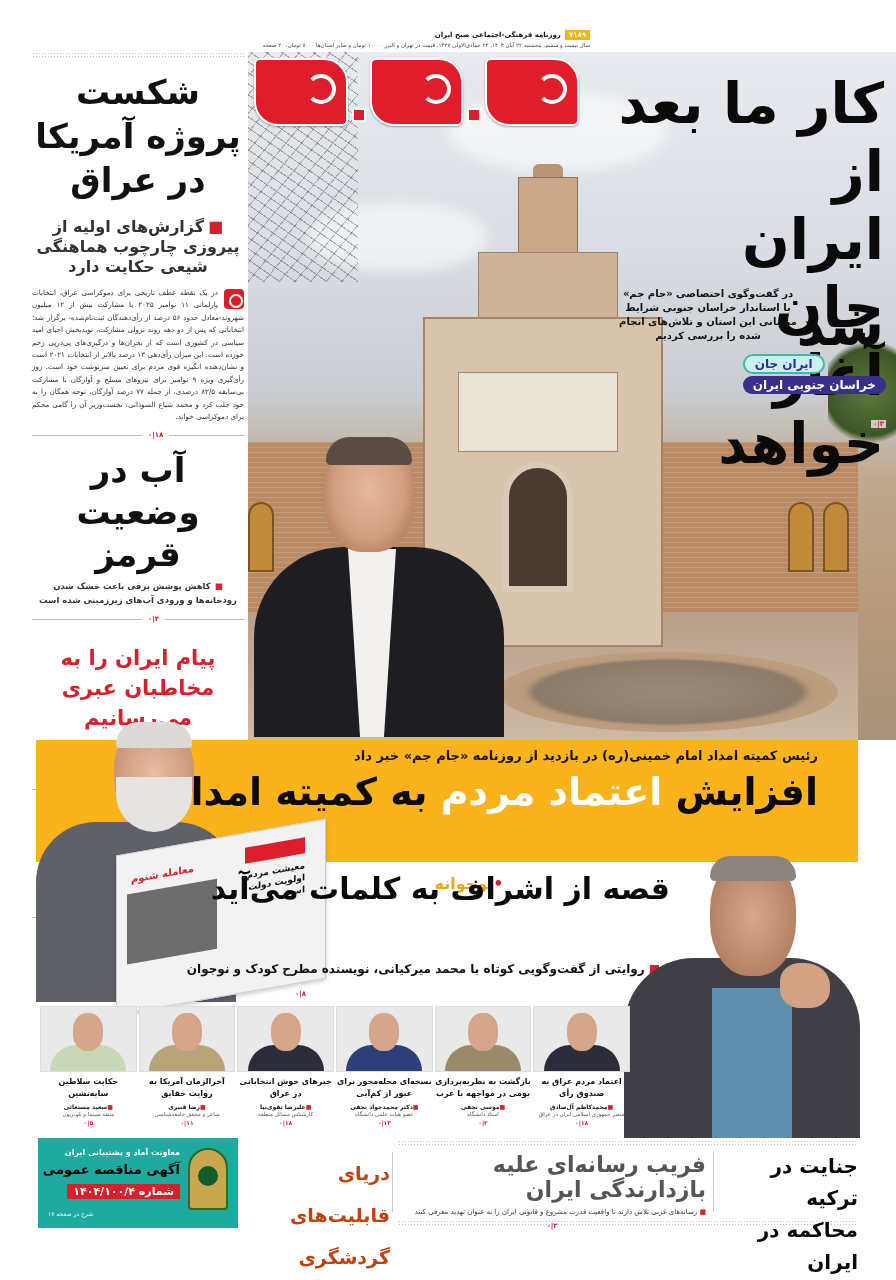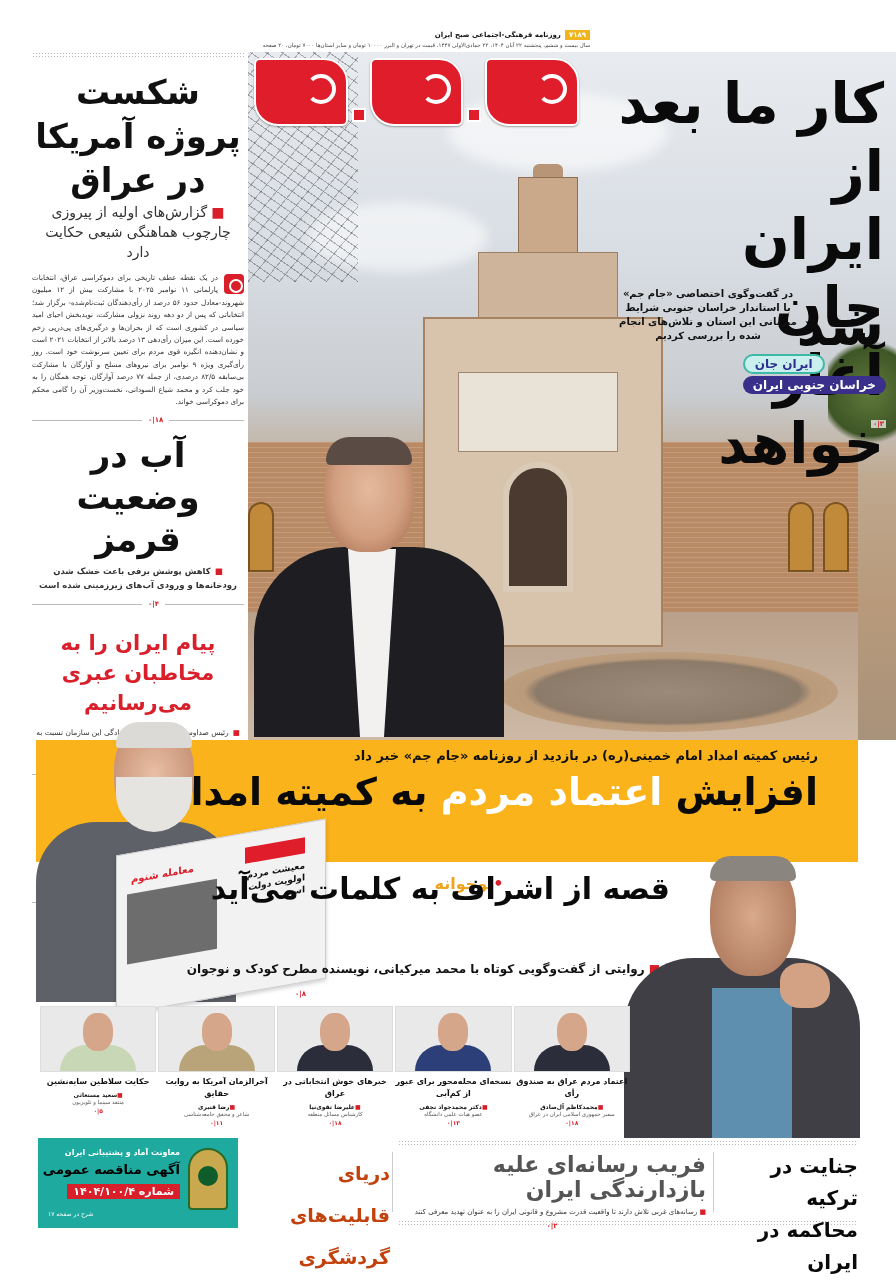--- a/index.html
+++ b/index.html
@@ -10,21 +10,21 @@
   .masthead-info { position: absolute; top: 30px; left: 250px; width: 340px; height: 22px; text-align: right; }
   .issue-line { display: flex; align-items: center; justify-content: flex-end; gap: 4px; direction: ltr; height: 10px; }
   .issue-no { background: #f0b41c; color: #fff; font-size: 7px; font-weight: bold; padding: 0 4px; line-height: 10px; }
   .paper-type { font-size: 7px; font-weight: bold; color: #111; direction: rtl; }
   .date-line { font-size: 5.5px; color: #444; white-space: nowrap; direction: rtl; margin-top: 2px; }
 
   
   .left-col { position: absolute; top: 52px; left: 32px; width: 212px; }
   .dotted-rule { height: 6px; background-image: radial-gradient(#bbb 0.6px, transparent 0.8px); background-size: 3px 3px; }
   .lc-title-1 { font-size: 34px; font-weight: bold; text-align: center; line-height: 44px; margin-top: 12px; letter-spacing: -1px; }
-  .lc-sub-1 { font-size: 14px; font-weight: normal; text-align: center; color: #333; line-height: 20px; margin-top: 0; }
+  .lc-sub-1 { font-size: 16px; font-weight: bold; text-align: center; color: #333; line-height: 20px; margin-top: 15px; }
   .bullet { color: #d81f2a; margin-left: 4px; }
   .lc-body { font-size: 7.2px; line-height: 12.4px; color: #333; text-align: justify; margin-top: 10px; position: relative; }
   .lc-body .logo-mark { float: right; width: 20px; height: 20px; background: #d81f2a; border-radius: 4px; margin-left: 6px; margin-top: 2px; position: relative; }
   .lc-body .logo-mark::after { content: ""; position: absolute; left: 5px; top: 5px; width: 10px; height: 10px; border: 2px solid #fff; border-radius: 50%; }
   .page-ref { display: flex; align-items: center; gap: 4px; margin: 8px 0; }
   .page-ref .line { flex: 1; height: 1px; background: #bbb; }
   .page-ref .num { font-size: 7px; color: #d81f2a; font-weight: bold; padding: 0 2px; }
   .page-ref .line.short { flex: 0 0 110px; }
   .lc-title-2 { font-size: 34px; font-weight: bold; text-align: center; line-height: 42px; margin-top: 10px; }
   .lc-sub-2 { font-size: 8.5px; color: #333; text-align: center; line-height: 14px; font-weight: bold; margin-top: 4px; }
@@ -277,20 +277,30 @@
         <div class="suit"></div>
         <div class="face"></div>
       </div>
     <div class="op-title">اعتماد مردم عراق به صندوق رأی</div>
     <div class="op-author"><span class="dot">■</span><span>محمدکاظم آل‌صادق</span></div>
     <div class="op-role">سفیر جمهوری اسلامی ایران در عراق</div>
     <div class="op-page">۱۸|۰</div>
   </div>
   <div class="op-card">
     <div class="op-photo">
+        <div class="suit" style="background:#9a8a6a"></div>
+        <div class="face"></div>
+      </div>
+    <div class="op-title">بازگشت به نظریه‌پردازی بومی در مواجهه با غرب</div>
+    <div class="op-author"><span class="dot">■</span><span>موسی نجفی</span></div>
+    <div class="op-role">استاد دانشگاه</div>
+    <div class="op-page">۲|۰</div>
+  </div>
+  <div class="op-card">
+    <div class="op-photo">
         <div class="suit" style="background:#2c3f78"></div>
         <div class="face"></div>
       </div>
     <div class="op-title">نسخه‌ای محله‌محور برای عبور از کم‌آبی</div>
     <div class="op-author"><span class="dot">■</span><span>دکتر محمدجواد نجفی</span></div>
     <div class="op-role">عضو هیات علمی دانشگاه</div>
     <div class="op-page">۱۳|۰</div>
   </div>
   <div class="op-card">
     <div class="op-photo">

